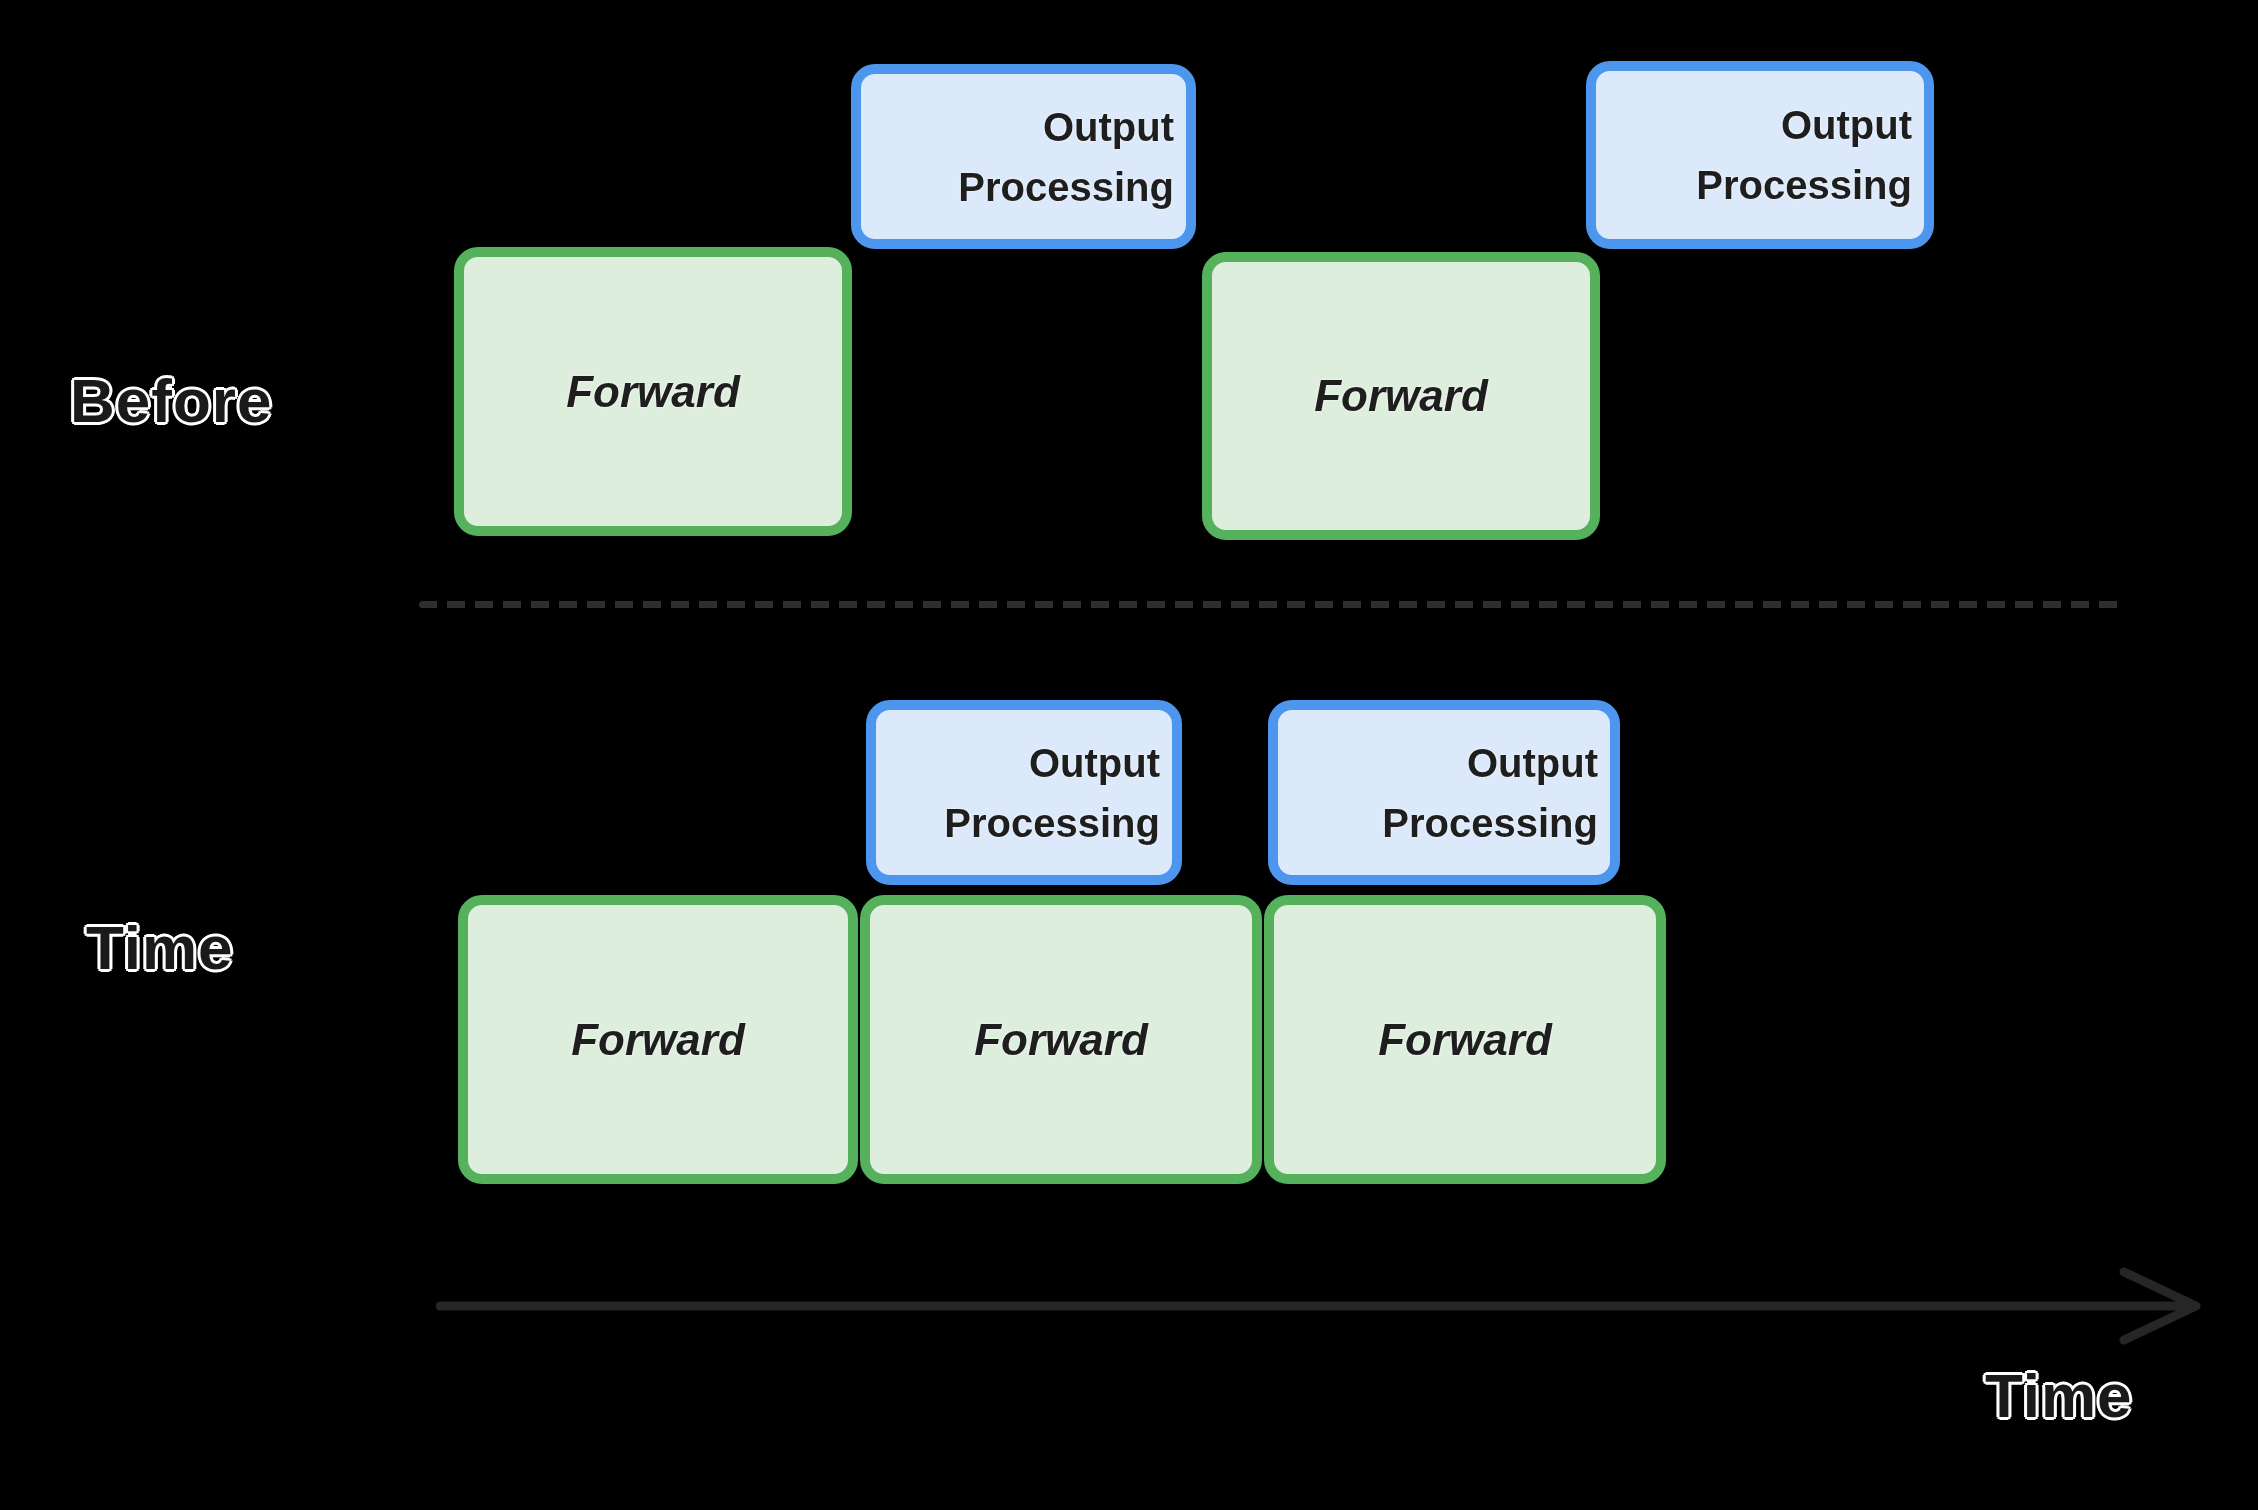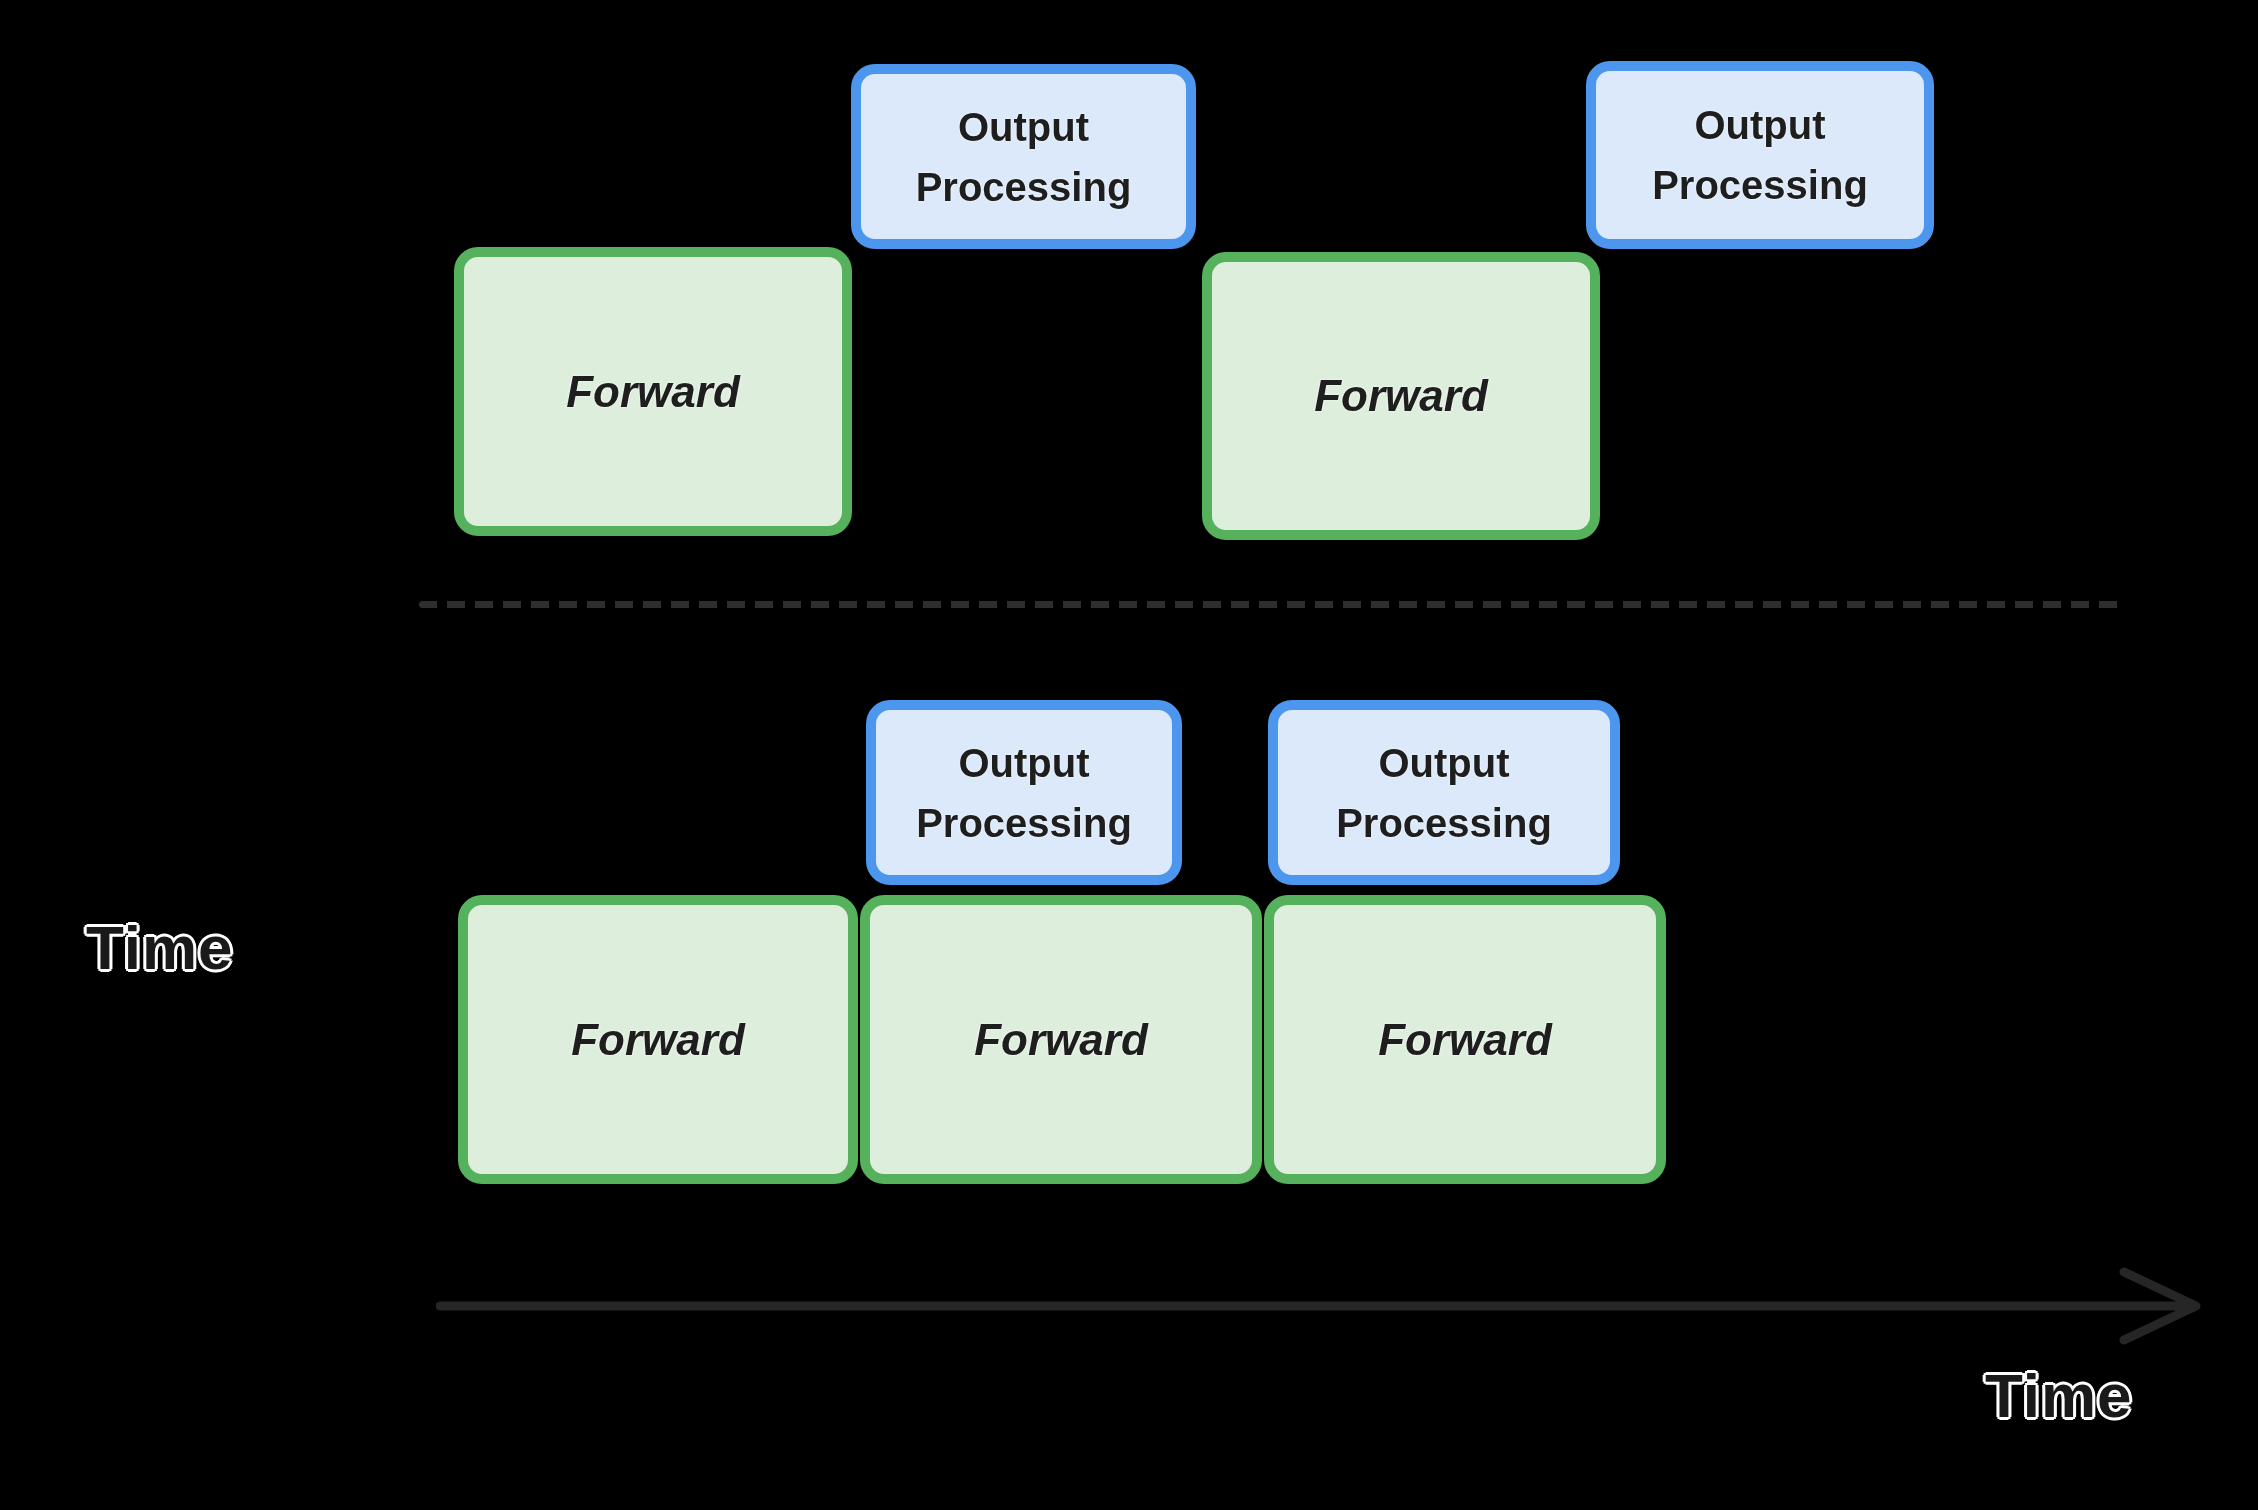--- a/index.html
+++ b/index.html
@@ -15,21 +15,21 @@
     overflow: hidden;
     font-family: "Liberation Sans", "DejaVu Sans", sans-serif;
   }
   .group { position: absolute; inset: 0; }
   .box {
     position: absolute;
     box-sizing: border-box;
     display: flex;
     align-items: center;
     justify-content: center;
-    text-align: center;
+    text-align: right;
     font-weight: bold;
     color: var(--box-text, #1e1e1e);
     border-radius: 24px;
     text-shadow: 0 0 3px rgba(255,255,255,.75), 0 0 1px rgba(255,255,255,.75);
   }
   .fwd {
     background: var(--forward-fill, #deeedd);
     border: 10px solid var(--forward-border, #55b15c);
     font-size: 44px;
     font-style: italic;
@@ -83,20 +83,21 @@
     stroke-linecap: round;
     stroke-linejoin: round;
   }
 </style>
 </head>
 <body>
 
 <div class="canvas">
 
   <div class="group">
+    <div class="row-label" style="left:70px; top:365px;">Before</div>
 
     <div class="box fwd" style="left:454px; top:247px; width:398px; height:289px;">Forward</div>
 
     <div class="box op" style="left:851px; top:64px; width:345px; height:185px;">Output Processing</div>
 
     <div class="box fwd" style="left:1202px; top:252px; width:398px; height:288px;">Forward</div>
 
     <div class="box op" style="left:1586px; top:61px; width:348px; height:188px;">Output Processing</div>
   </div>
 

